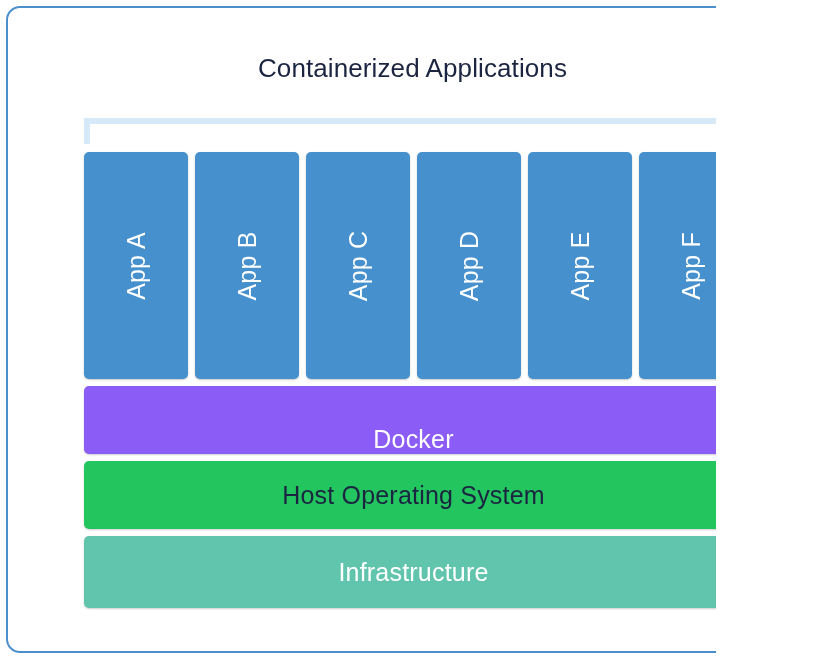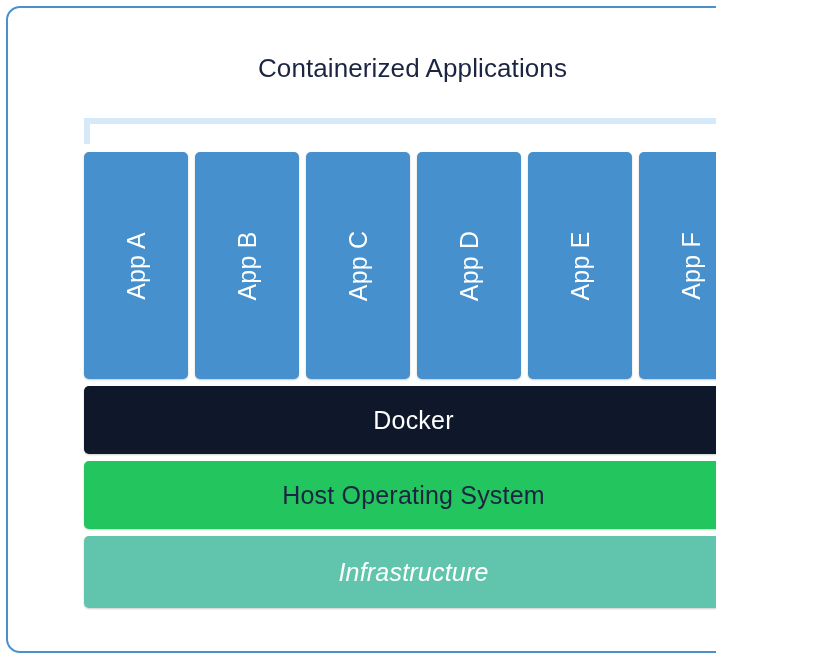--- a/index.html
+++ b/index.html
@@ -112,34 +112,35 @@
     box-shadow: 0 1px 2px rgba(0,0,0,0.2);
   }
   .layer-label {
     font-size: 25px;
     line-height: 30px;
     font-weight: 400;
     letter-spacing: 0.2px;
     white-space: nowrap;
   }
   .layer-docker {
-    background: #0f172a;
+    background: #8b5cf6;
+    align-items: flex-end;
   }
   .layer-docker .layer-label { color: #ffffff; }
 
   .layer-host {
     background: #22c55e;
   }
   .layer-host .layer-label { color: #1b2440; }
 
   .layer-infra {
     background: #61c5ad;
     height: 72px;
   }
-  .layer-infra .layer-label { color: #ffffff; font-style: italic; }
+  .layer-infra .layer-label { color: #ffffff; }
 </style>
 </head>
 <body>
 
 <div id="diagram-root">
 
   <div class="outer-frame"></div>
 
   <div class="title">Containerized Applications</div>
 

